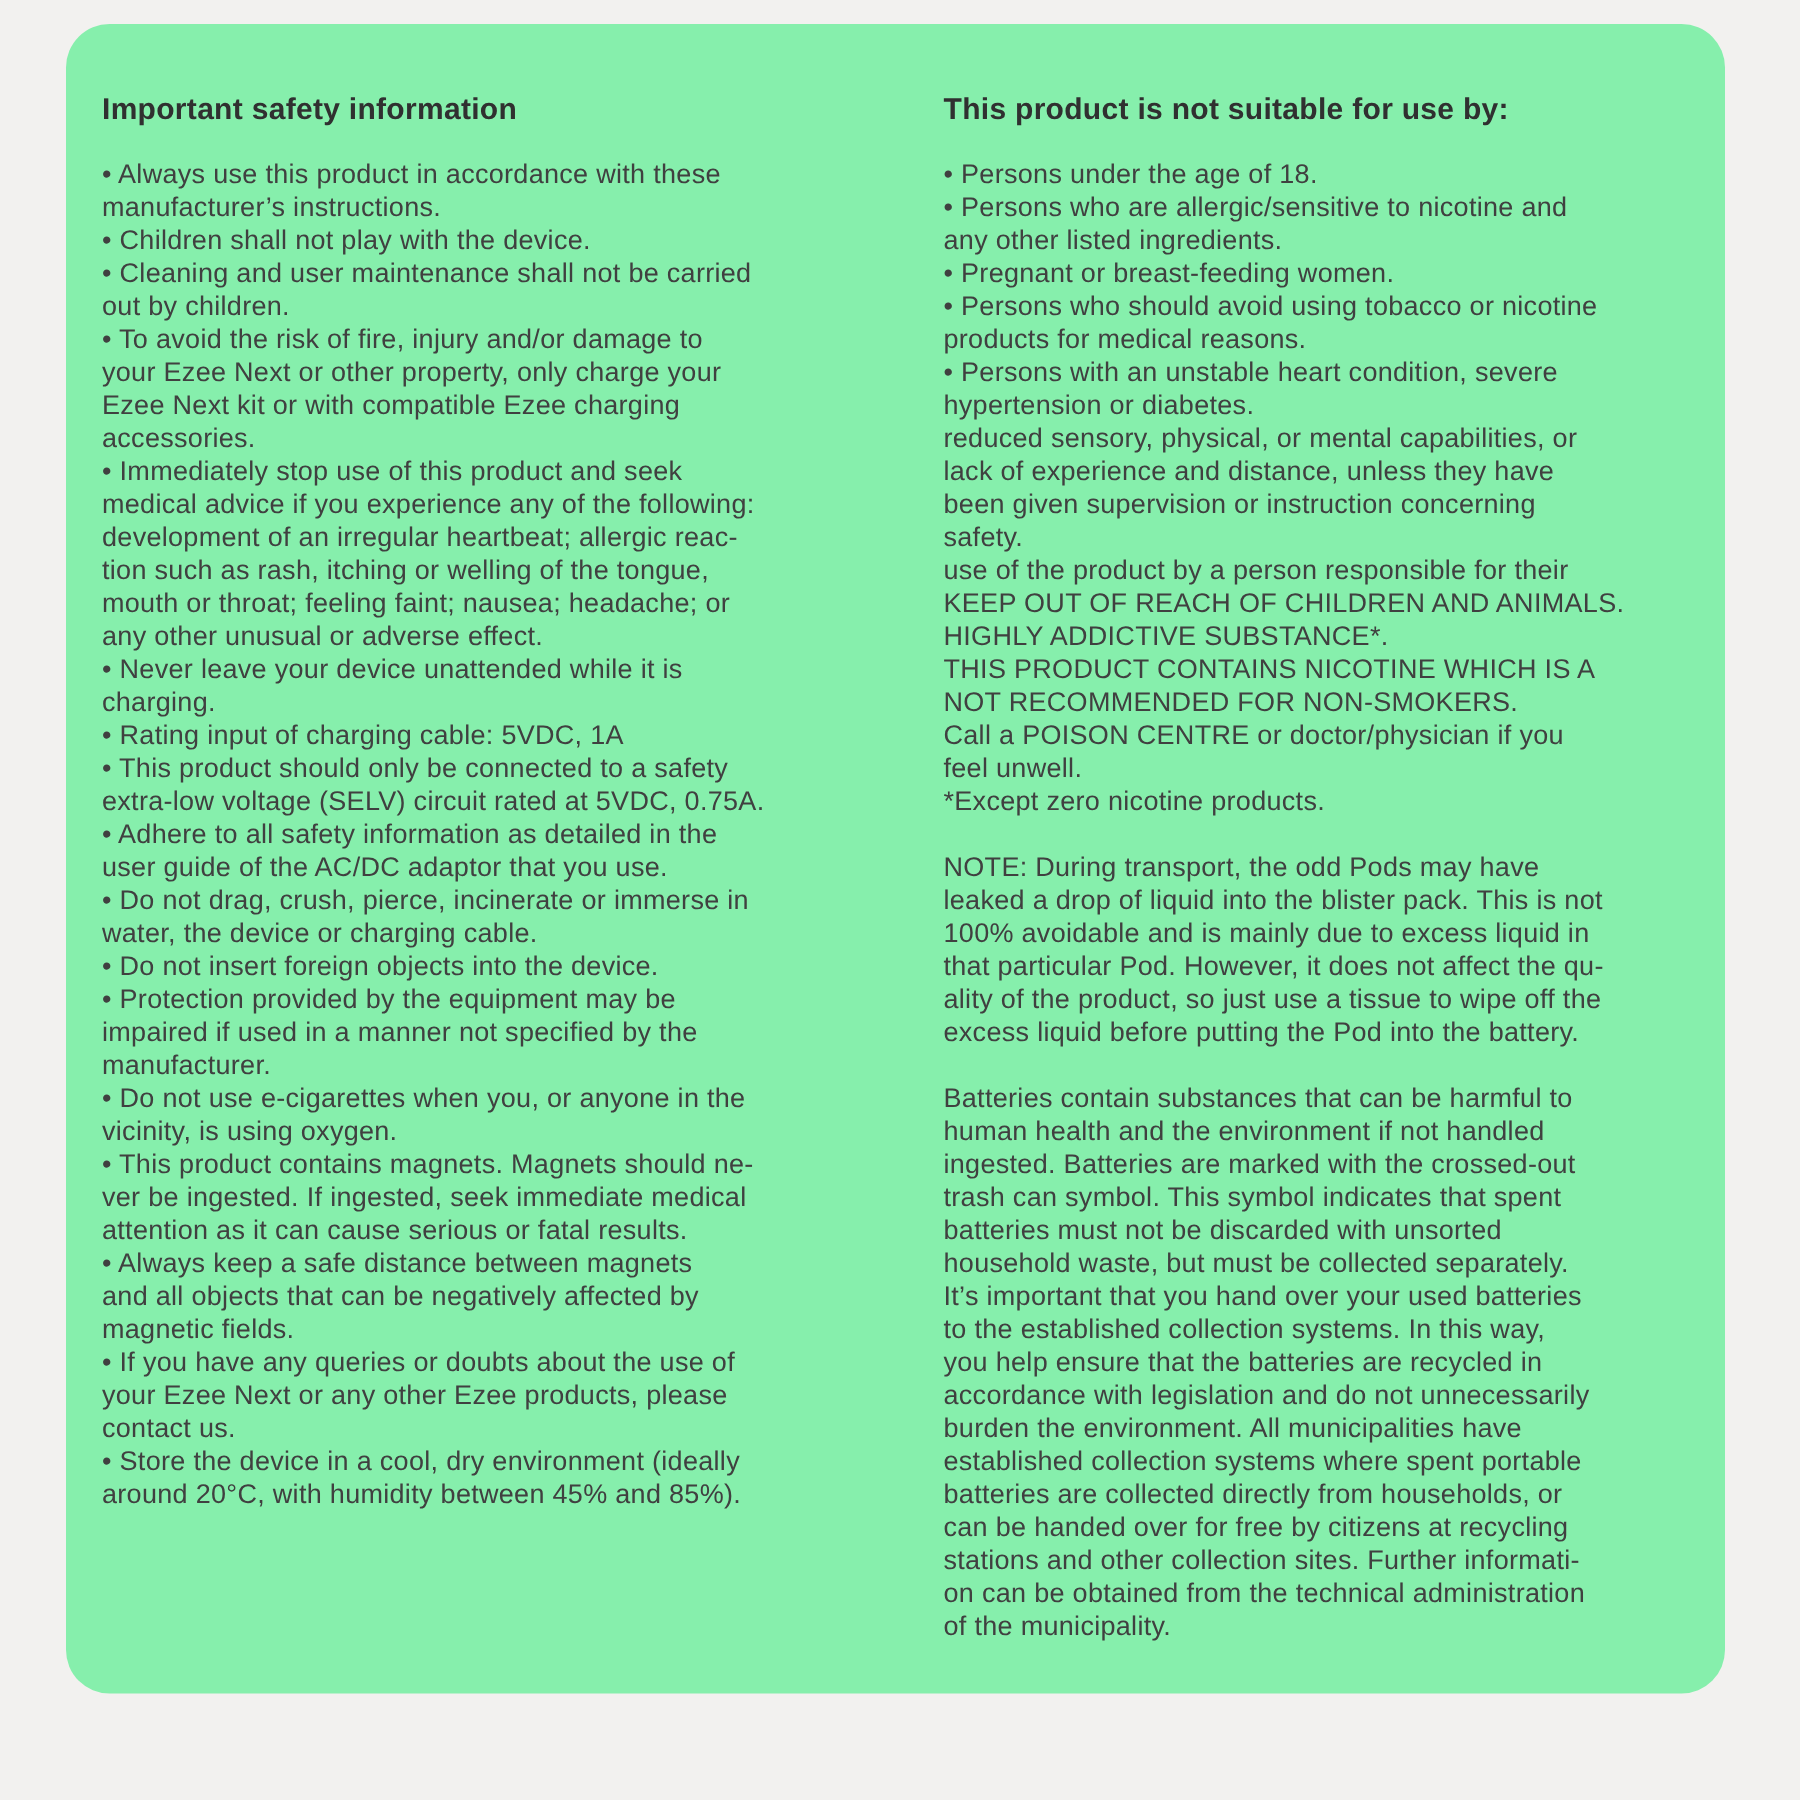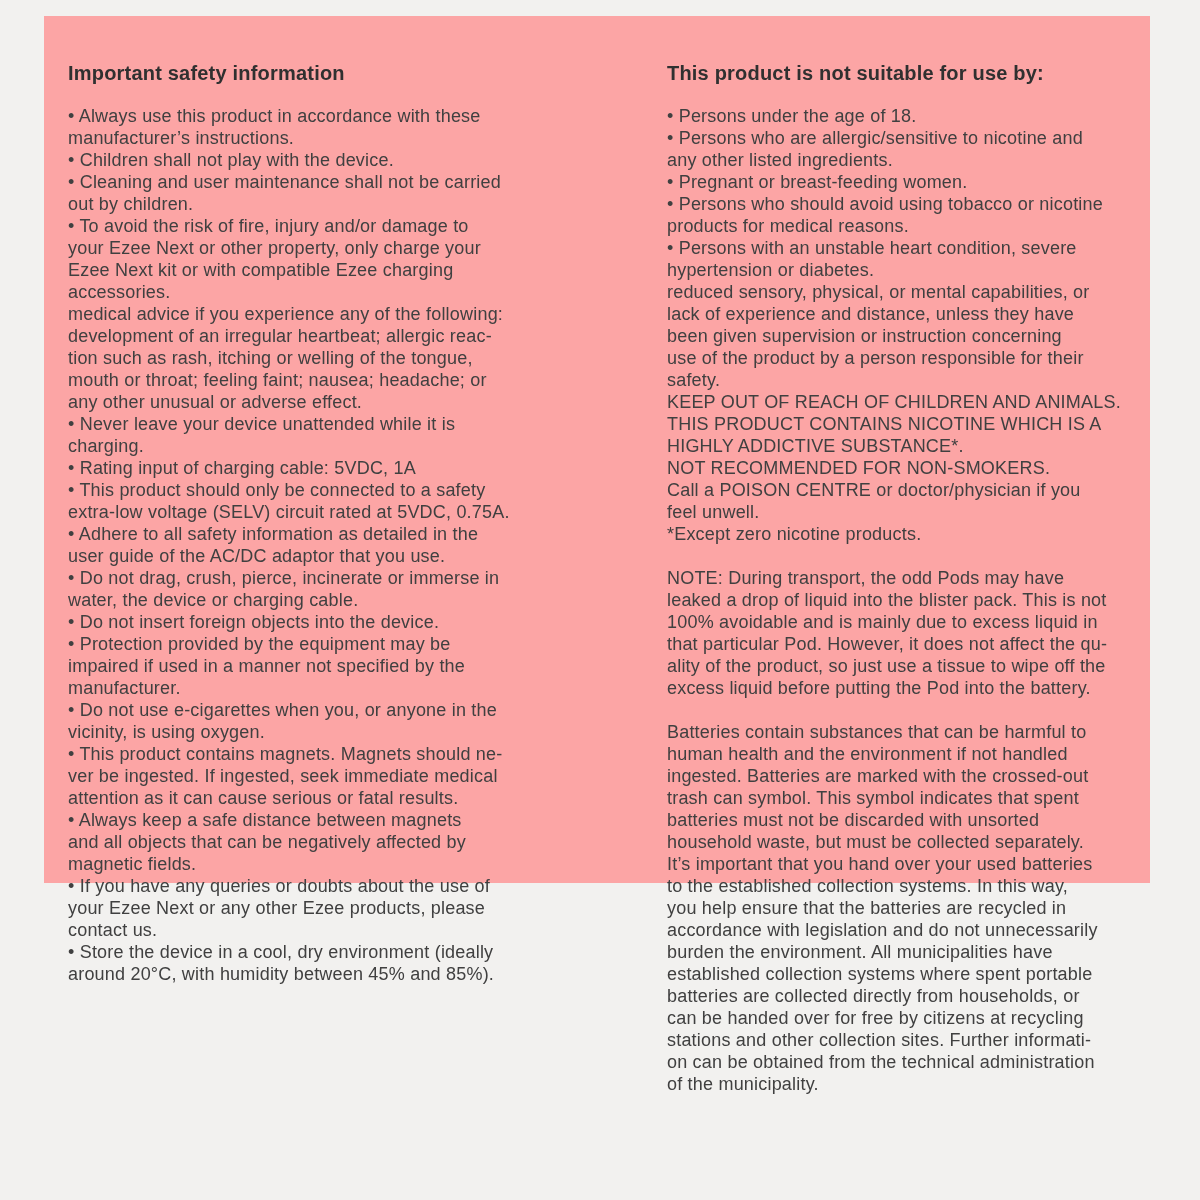--- a/index.html
+++ b/index.html
@@ -8,35 +8,35 @@
     width: 1200px;
     height: 1200px;
     background: #f2f1ef;
     font-family: "Liberation Sans", sans-serif;
   }
   .card {
     position: absolute;
     left: 44px;
     top: 16px;
     width: 1106px;
-    height: 867px;
-    background: #fca5a5;
+    height: 1113px;
+    background: #86efac;
+    border-radius: 29px;
   }
   .columns {
     display: flex;
     padding: 45px 0 0 24px;
   }
   .col-left {
     width: 561px;
     flex: 0 0 561px;
   }
   .col-right {
     width: 520px;
     flex: 0 0 520px;
-    margin-left: 38px;
   }
   .col-heading {
     margin: 0 0 20px 0;
     font-size: 20px;
     line-height: 24px;
     font-weight: bold;
     letter-spacing: 0.2px;
     color: #303030;
   }
   .line {
@@ -58,20 +58,21 @@
       <div class="lines">
           <div class="line">• Always use this product in accordance with these</div>
           <div class="line">manufacturer’s instructions.</div>
           <div class="line">• Children shall not play with the device.</div>
           <div class="line">• Cleaning and user maintenance shall not be carried</div>
           <div class="line">out by children.</div>
           <div class="line">• To avoid the risk of fire, injury and/or damage to</div>
           <div class="line">your Ezee Next or other property, only charge your</div>
           <div class="line">Ezee Next kit or with compatible Ezee charging</div>
           <div class="line">accessories.</div>
+          <div class="line">• Immediately stop use of this product and seek</div>
           <div class="line">medical advice if you experience any of the following:</div>
           <div class="line">development of an irregular heartbeat; allergic reac-</div>
           <div class="line">tion such as rash, itching or welling of the tongue,</div>
           <div class="line">mouth or throat; feeling faint; nausea; headache; or</div>
           <div class="line">any other unusual or adverse effect.</div>
           <div class="line">• Never leave your device unattended while it is</div>
           <div class="line">charging.</div>
           <div class="line">• Rating input of charging cable: 5VDC, 1A</div>
           <div class="line">• This product should only be connected to a safety</div>
           <div class="line">extra-low voltage (SELV) circuit rated at 5VDC, 0.75A.</div>
@@ -106,25 +107,25 @@
           <div class="line">• Persons who are allergic/sensitive to nicotine and</div>
           <div class="line">any other listed ingredients.</div>
           <div class="line">• Pregnant or breast-feeding women.</div>
           <div class="line">• Persons who should avoid using tobacco or nicotine</div>
           <div class="line">products for medical reasons.</div>
           <div class="line">• Persons with an unstable heart condition, severe</div>
           <div class="line">hypertension or diabetes.</div>
           <div class="line">reduced sensory, physical, or mental capabilities, or</div>
           <div class="line">lack of experience and distance, unless they have</div>
           <div class="line">been given supervision or instruction concerning</div>
+          <div class="line">safety.</div>
           <div class="line">use of the product by a person responsible for their</div>
-          <div class="line">safety.</div>
           <div class="line">KEEP OUT OF REACH OF CHILDREN AND ANIMALS.</div>
+          <div class="line">HIGHLY ADDICTIVE SUBSTANCE*.</div>
           <div class="line">THIS PRODUCT CONTAINS NICOTINE WHICH IS A</div>
-          <div class="line">HIGHLY ADDICTIVE SUBSTANCE*.</div>
           <div class="line">NOT RECOMMENDED FOR NON-SMOKERS.</div>
           <div class="line">Call a POISON CENTRE or doctor/physician if you</div>
           <div class="line">feel unwell.</div>
           <div class="line">*Except zero nicotine products.</div>
           <div class="line">&nbsp;</div>
           <div class="line">NOTE: During transport, the odd Pods may have</div>
           <div class="line">leaked a drop of liquid into the blister pack. This is not</div>
           <div class="line">100% avoidable and is mainly due to excess liquid in</div>
           <div class="line">that particular Pod. However, it does not affect the qu-</div>
           <div class="line">ality of the product, so just use a tissue to wipe off the</div>

